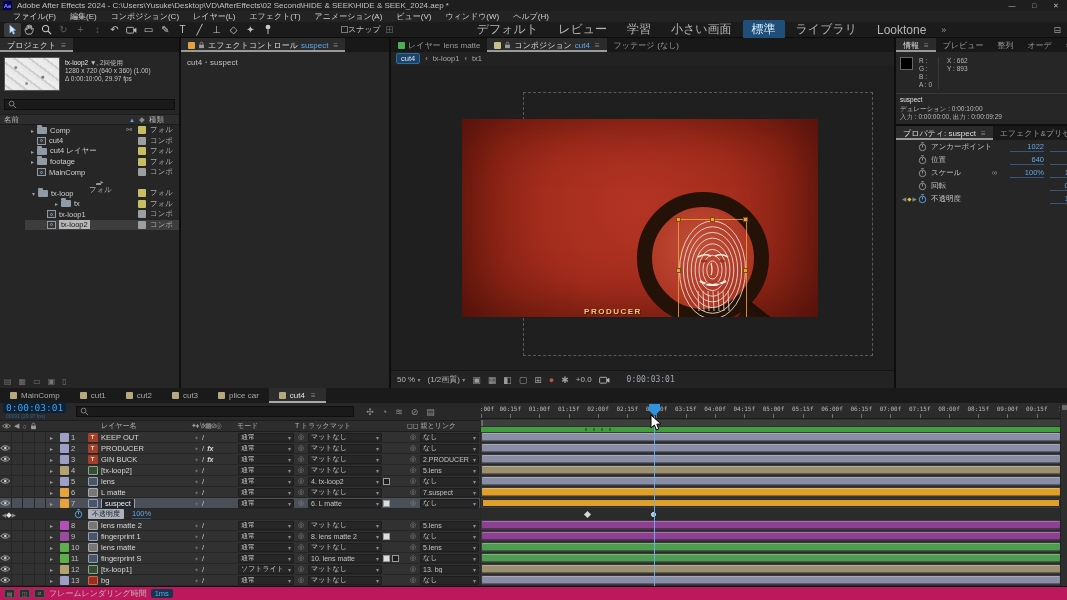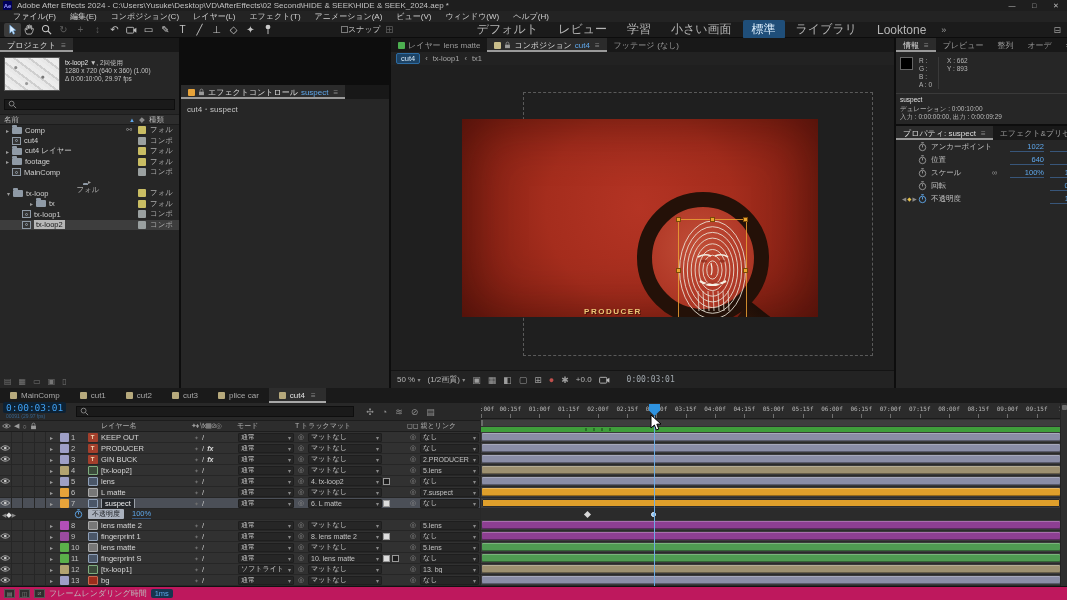--- a/index.html
+++ b/index.html
@@ -41,34 +41,34 @@
  radial-gradient(circle at 70% 60%,#777 0 1px,transparent 2px),
  radial-gradient(circle at 40% 80%,#999 0 1px,transparent 2px),
  repeating-linear-gradient(37deg,#e8e8e8 0 3px,#cfcfcf 3px 5px,#ececec 5px 9px);
  border:1px solid #555;}
 #prj-info{font-size:6.5px;color:#c2c2c2;line-height:8px;padding-top:2px;}
 #prj-info .nm{color:#e6e6e6;}
 #prj-search{margin:4px;height:11px;background:#1a1a1a;border:1px solid #0e0e0e;display:flex;align-items:center;padding:0 3px;gap:3px;}
 #prj-cols{display:flex;height:11px;align-items:center;background:#2d2d2d;border-top:1px solid #1c1c1c;border-bottom:1px solid #1c1c1c;font-size:7.5px;color:#bdbdbd;padding:0 4px;}
 #prj-cols .sort{color:#5fa8ec;font-size:6px;margin-left:auto;}
 #prj-items{font-size:7.5px;}
-.prj-row{display:flex;align-items:center;height:10.5px;padding-right:3px;}
+.prj-row{display:flex;align-items:center;height:10.5px;padding-right:3px;margin-left:25px;}
 .prj-row.sel{background:#3d3d3d;}
 .prj-row .tw{width:9px;text-align:center;color:#9a9a9a;font-size:6px;}
 .fold{width:10px;height:7px;background:#8f9aa6;border-radius:1px;position:relative;margin-right:3px;}
 .fold:before{content:"";position:absolute;left:0;top:-2px;width:5px;height:2px;background:#8f9aa6;border-radius:1px 1px 0 0;}
 .cicon{width:9px;height:8px;background:#333;border:1px solid #8f9aa6;margin-right:3px;display:flex;align-items:center;justify-content:center;}
 .cicon i{width:3px;height:3px;border-radius:50%;border:1px solid #8f9aa6;}
 .prj-nm{flex:1;color:#cfcfcf;white-space:nowrap;overflow:hidden;}
 .prj-row.sel .prj-nm span{background:#b8b8b8;color:#161616;padding:0 2px;}
 .prj-lab{width:8px;height:8px;border-radius:1px;margin:0 4px;}
 .prj-ty{width:26px;color:#aaa;}
 #prj-foot{position:absolute;bottom:2px;left:4px;display:flex;gap:7px;color:#767676;font-size:8px;}
 
-#effects{left:181px;top:38px;width:208px;height:350px;margin-top:47px;}
+#effects{left:181px;top:38px;width:208px;height:350px;}
 #fx-content{padding:5px 6px;font-size:8px;color:#c3c3c3;}
 
 #viewer{left:391px;top:38px;width:503px;height:350px;}
 #crumbs{height:13px;display:flex;align-items:center;gap:5px;padding-left:5px;font-size:7.5px;color:#a8a8a8;background:#222;}
 #crumbs .cur{background:#1c4264;border:1px solid #2d6ca3;color:#d5e8f8;padding:0 4px;border-radius:2px;}
 #canvas{position:relative;width:503px;height:305px;background:#1f1f1f;overflow:hidden;}
 #guides{position:absolute;left:132px;top:27px;width:350px;height:264px;border:1px dashed #5a5a5a;}
 #comp{position:absolute;left:71px;top:54px;width:356px;height:198px;overflow:hidden;
  background:radial-gradient(circle at 50% 45%,#b43424 0%,#a52d1d 45%,#8d2416 72%,#701b10 100%);
  box-shadow:inset 0 0 55px rgba(50,8,3,.6);}

